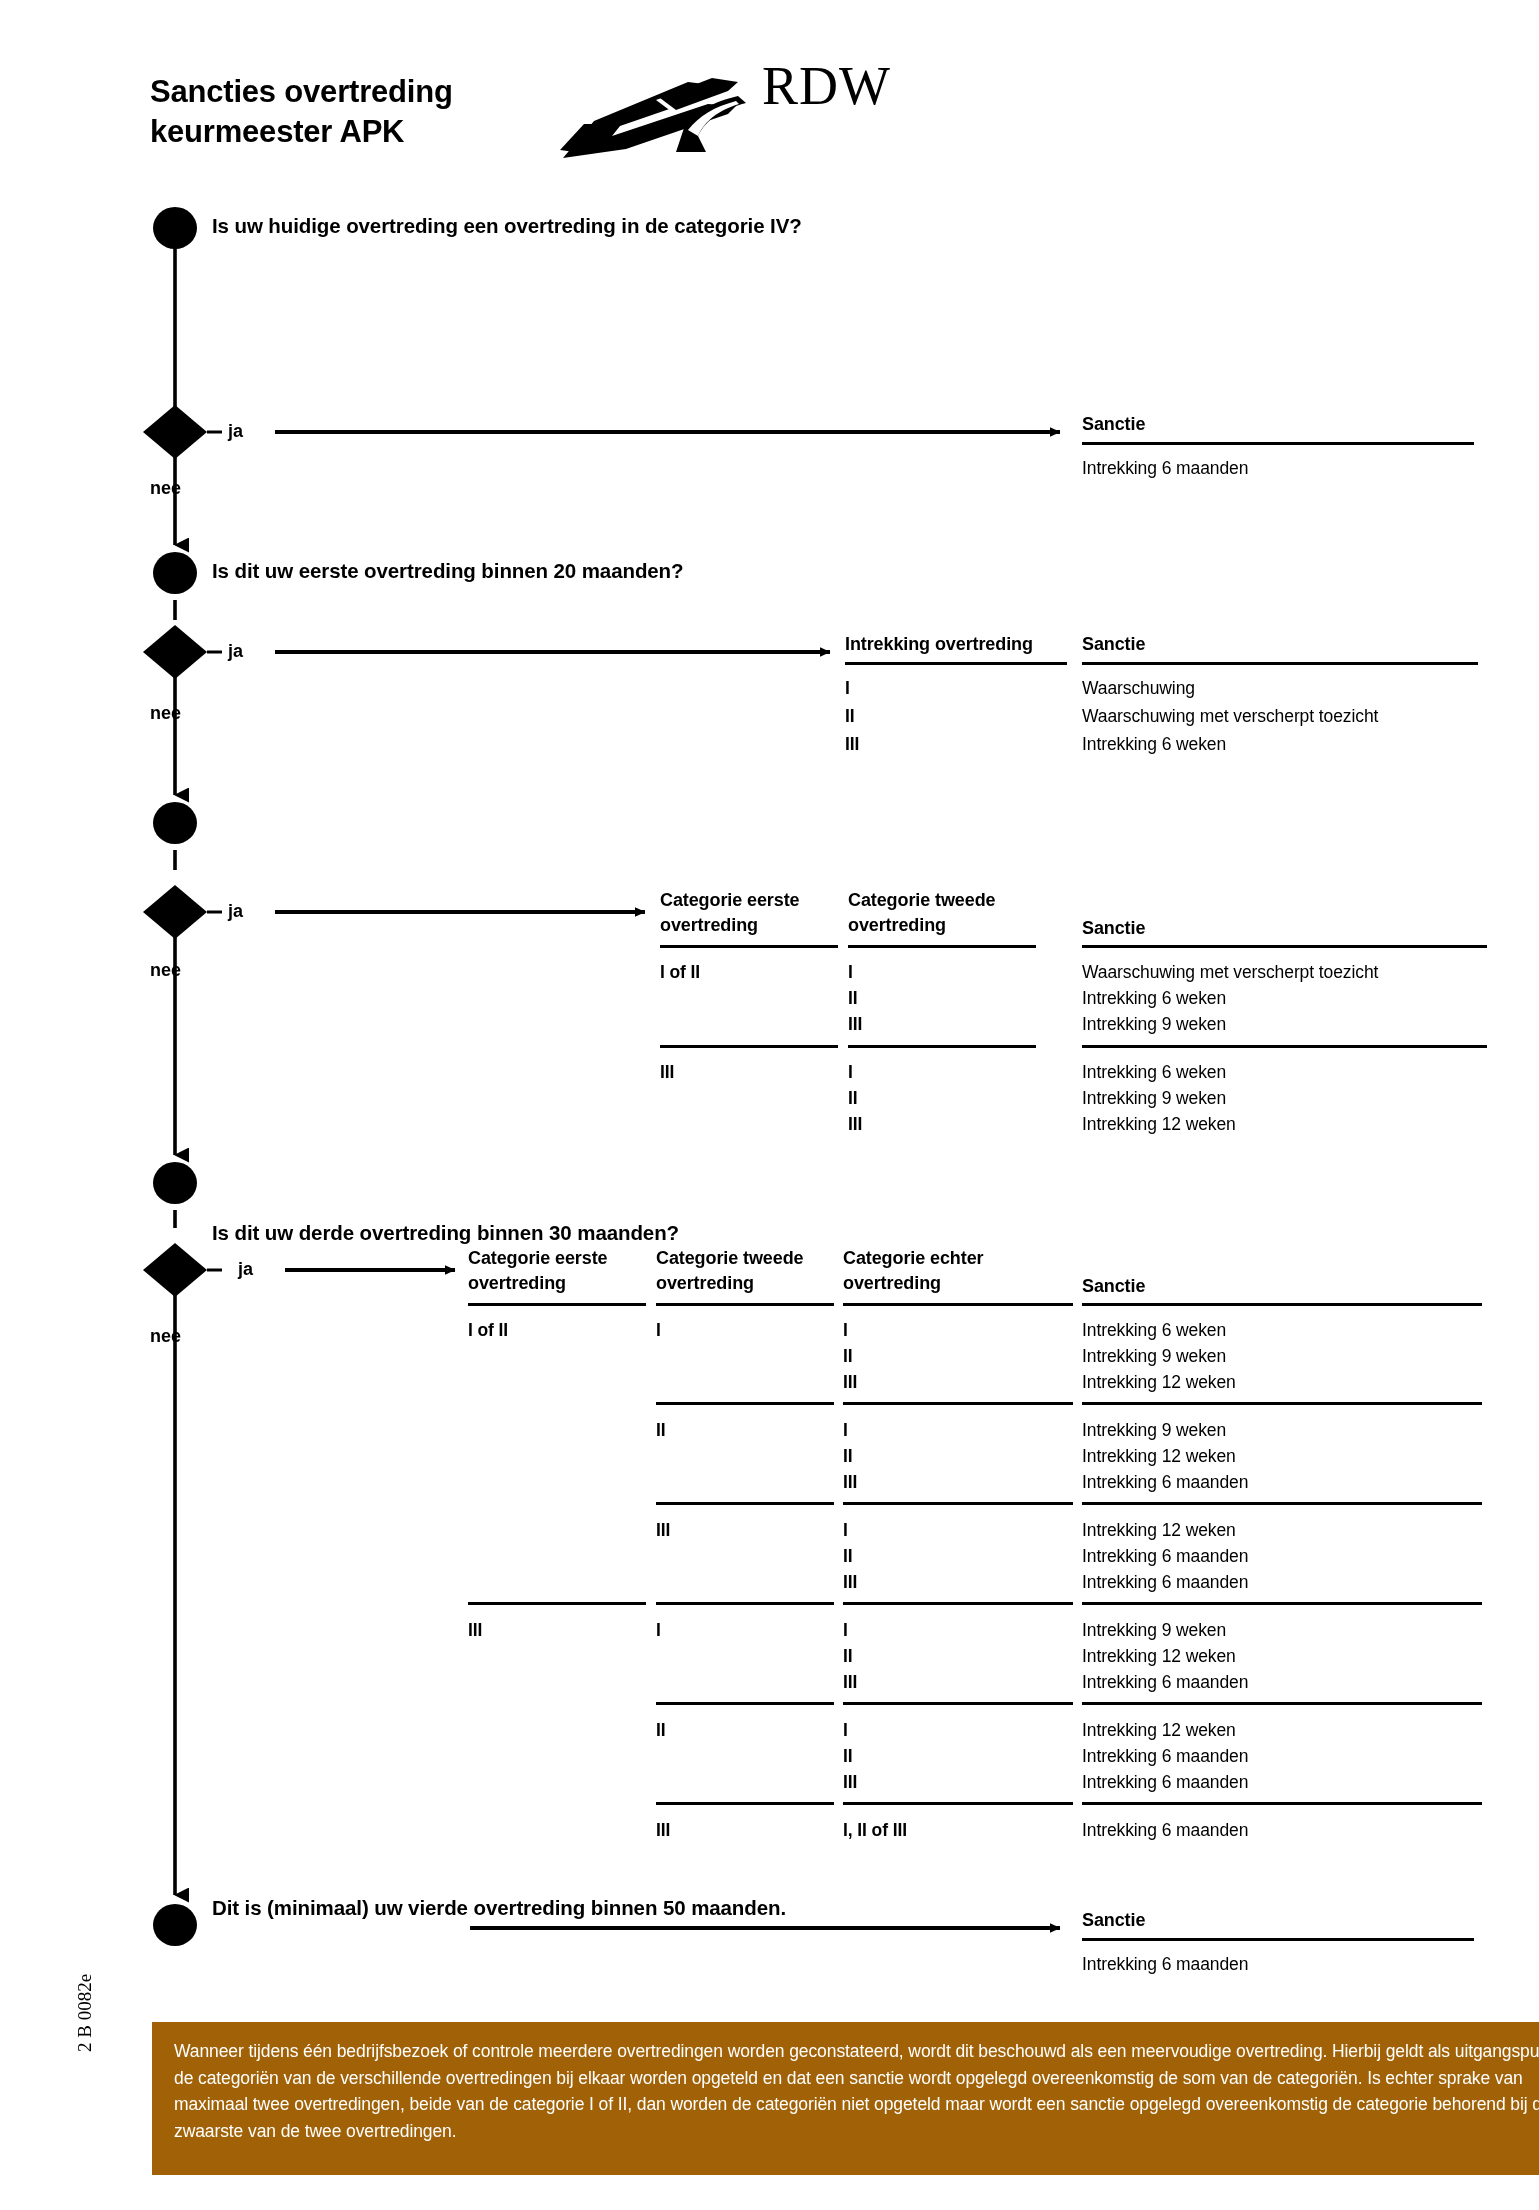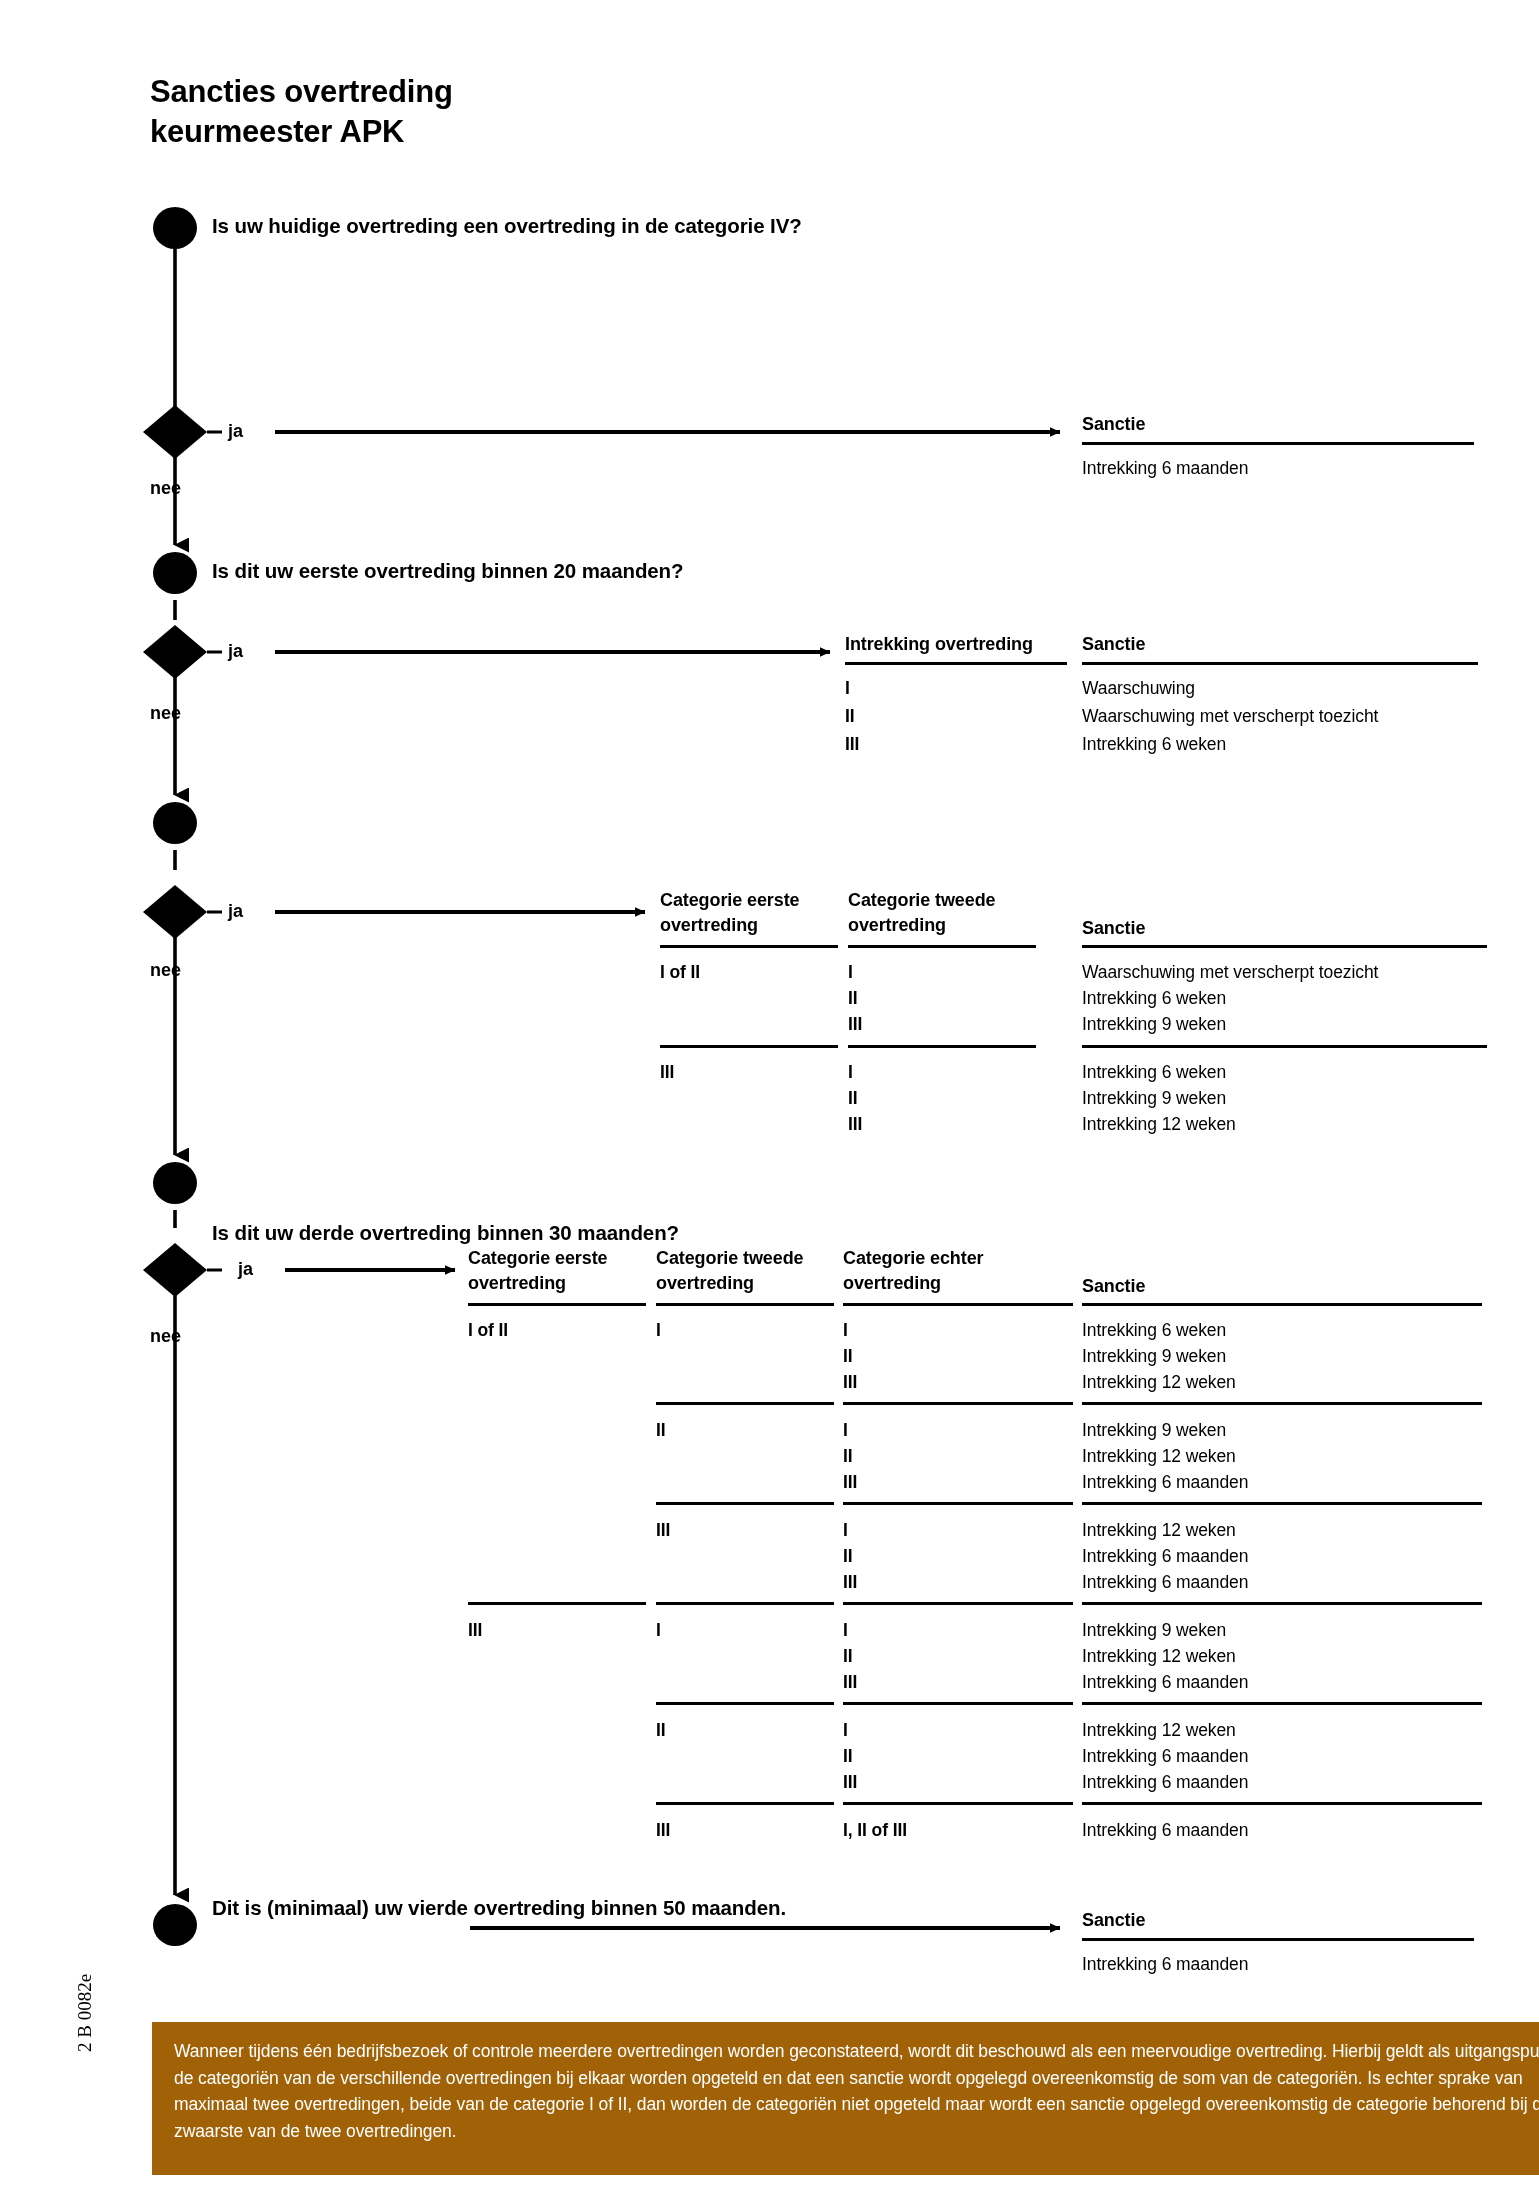--- a/index.html
+++ b/index.html
@@ -76,20 +76,35 @@
 </head>
 <body>
 
 <div id="page">
 
   <div class="title">
     <div>Sancties overtreding</div>
     <div>keurmeester APK</div>
   </div>
 
+  <div class="logo-wrap">
+    <div class="logo-mark">
+      <svg width="190" height="110" viewBox="0 0 190 110" xmlns="http://www.w3.org/2000/svg">
+        <g fill="#000000">
+          <path d="M3 104 L34 67 L128 28 L160 32 L150 41 L60 72 L52 82 L148 50 L176 52 L168 60 L66 95 Z"></path>
+          <path d="M96 46 L150 26 L176 30 L166 39 L112 58 Z" fill="#ffffff"></path>
+          <path d="M100 44 L152 24 L178 28 L168 37 L116 56 Z"></path>
+          <path d="M124 74 C136 58 152 48 178 42 L186 49 C160 56 146 66 138 82 L146 98 L116 98 Z"></path>
+          <path d="M128 76 C139 62 154 53 176 47 L179 50 C157 57 145 67 138 82 Z" fill="#ffffff"></path>
+          <path d="M0 96 L24 70 L56 70 L30 100 Z"></path>
+        </g>
+      </svg>
+    </div>
+    <div class="logo-text">RDW</div>
+  </div>
 
   <svg class="flow-svg" xmlns="http://www.w3.org/2000/svg">
     <defs>
       <marker id="arrowR" markerWidth="12" markerHeight="12" refX="10.5" refY="5" orient="auto" markerUnits="userSpaceOnUse">
         <path d="M0,0 L11,5 L0,10 z" fill="#000"></path>
       </marker>
       <marker id="arrowD" markerWidth="16" markerHeight="16" refX="7.5" refY="14" orient="auto" markerUnits="userSpaceOnUse">
         <path d="M0,0 L15,0 L7.5,15 z" fill="#000"></path>
       </marker>
     </defs>

